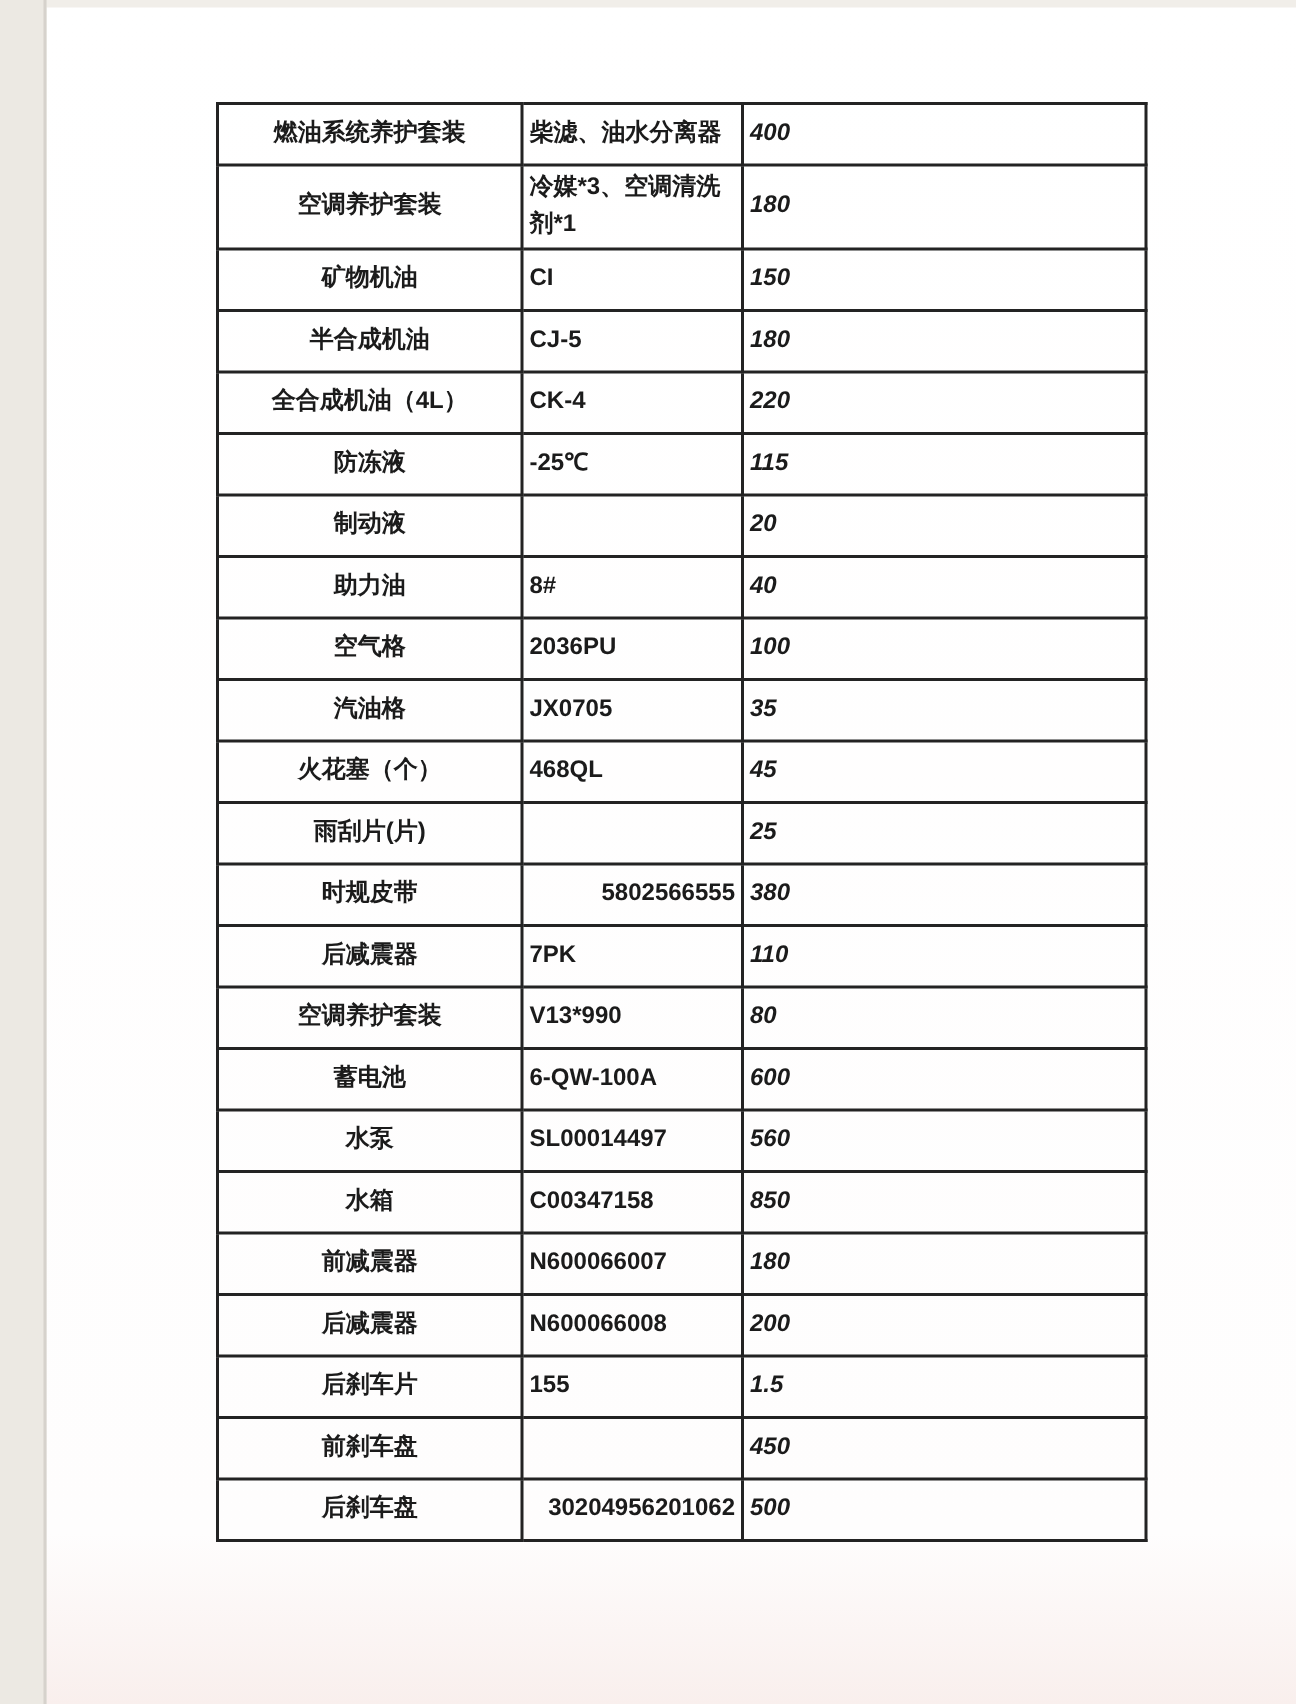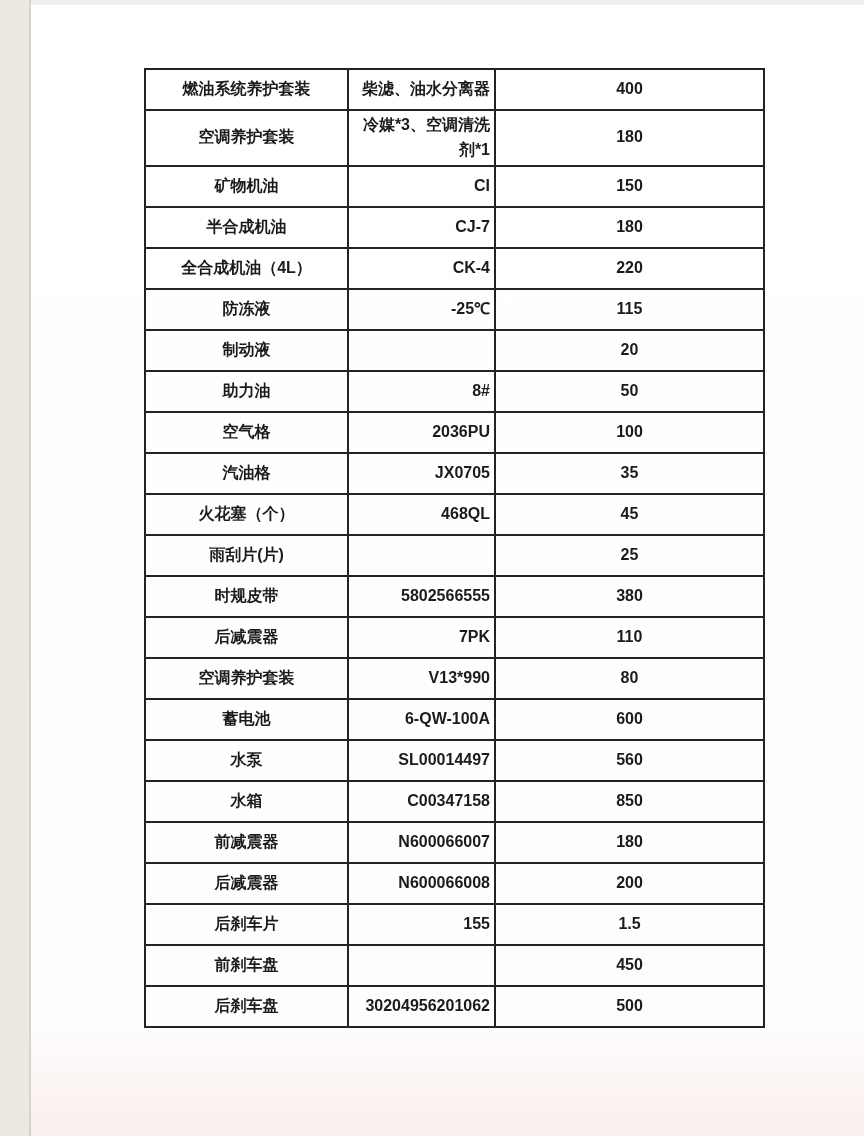--- a/index.html
+++ b/index.html
@@ -60,29 +60,30 @@
     line-height: 1.55;
     vertical-align: middle;
   }
   .price-table tr {
     height: 41px;
   }
   .c-item {
     text-align: center;
   }
   .c-spec {
-    text-align: right;
+    text-align: left;
   }
   .c-spec.align-left {
     text-align: right;
     padding-left: 7px;
   }
   .c-price {
-    text-align: center;
+    text-align: left;
     padding-left: 9px;
+    font-style: italic;
   }
 </style>
 </head>
 <body>
 
 <div class="scan-page">
   <div class="scanner-edge-top"></div>
   <div class="scanner-edge-left"></div>
 
   <table class="price-table">
@@ -102,42 +103,42 @@
       <td class="c-spec">冷媒*3、空调清洗剂*1</td>
       <td class="c-price">180</td>
     </tr>
         <tr>
       <td class="c-item">矿物机油</td>
       <td class="c-spec">CI</td>
       <td class="c-price">150</td>
     </tr>
         <tr>
       <td class="c-item">半合成机油</td>
-      <td class="c-spec">CJ-7</td>
+      <td class="c-spec">CJ-5</td>
       <td class="c-price">180</td>
     </tr>
         <tr>
       <td class="c-item">全合成机油（4L）</td>
       <td class="c-spec">CK-4</td>
       <td class="c-price">220</td>
     </tr>
         <tr>
       <td class="c-item">防冻液</td>
       <td class="c-spec">-25℃</td>
       <td class="c-price">115</td>
     </tr>
         <tr>
       <td class="c-item">制动液</td>
       <td class="c-spec"></td>
       <td class="c-price">20</td>
     </tr>
         <tr>
       <td class="c-item">助力油</td>
       <td class="c-spec">8#</td>
-      <td class="c-price">50</td>
+      <td class="c-price">40</td>
     </tr>
         <tr>
       <td class="c-item">空气格</td>
       <td class="c-spec">2036PU</td>
       <td class="c-price">100</td>
     </tr>
         <tr>
       <td class="c-item">汽油格</td>
       <td class="c-spec">JX0705</td>
       <td class="c-price">35</td>

